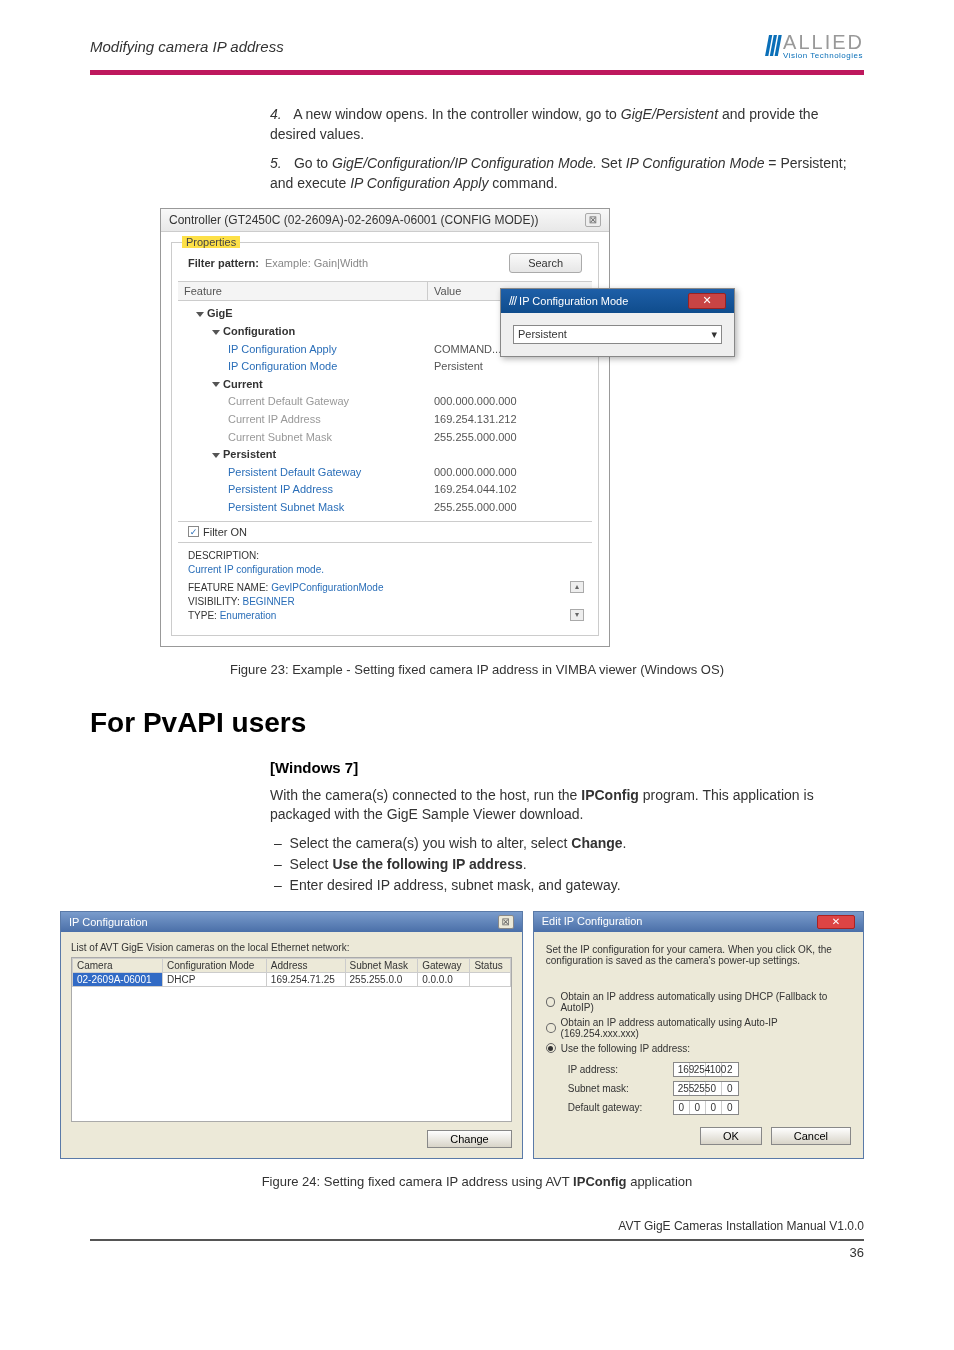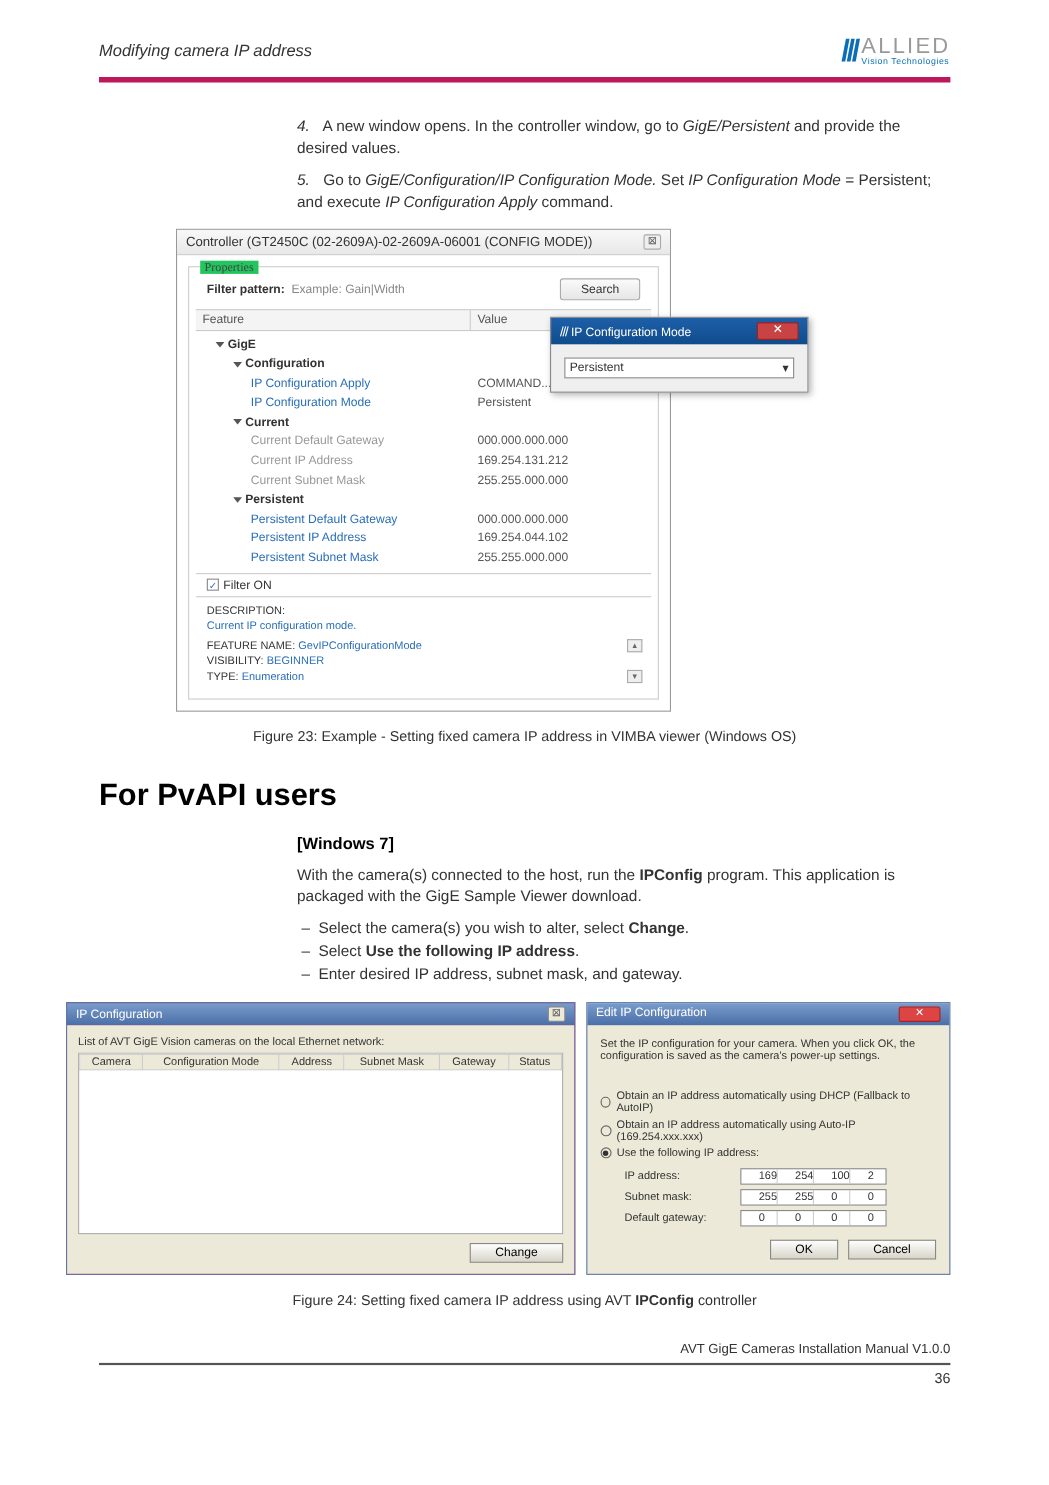--- a/index.html
+++ b/index.html
@@ -21,21 +21,21 @@
   .h3 { font-size: 15px; font-weight: 900; margin-bottom: 10px; color: #000; }
   .para { font-size: 14px; line-height: 1.4; margin-bottom: 8px; }
   .bullet { font-size: 14px; line-height: 1.5; margin-left: 4px; }
   .bold { font-weight: bold; }
 
   
   .controller-shot { margin: 15px 0 10px 0; position: relative; width: 574px; }
   .win { border: 1px solid #999; background: #fff; font-family: 'Segoe UI', Tahoma, sans-serif; font-size: 12px; }
   .win-title { background: linear-gradient(#f8f8f8, #e8e8e8); border-bottom: 1px solid #ccc; padding: 4px 8px; display:flex; justify-content: space-between; align-items:center; }
   .props-box { border:1px solid #ccc; margin: 10px; padding: 6px; }
-  .props-label { position: relative; top: -14px; left:4px; background:#22c55e; padding:0 4px; font-size:11px; color:#444; display:inline-block;font-family:Liberation Serif, serif;}
+  .props-label { position: relative; top: -14px; left:4px; background:#fde047; padding:0 4px; font-size:11px; color:#444; display:inline-block;}
   .filter-row { display:flex; align-items:center; gap:6px; padding: 0 10px 8px 10px; font-size:11px; }
   .filter-row .lab { font-weight:bold; color:#333;}
   .filter-row .hint { color:#888; }
   .search-btn { border:1px solid #aaa; background:linear-gradient(#fafafa,#e6e6e6); padding:3px 18px; border-radius:3px; font-size:11px; margin-left:auto;}
   .tree-head { display:flex; border-top:1px solid #ccc; border-bottom:1px solid #ccc; background:#f4f4f4; font-size:11px; color:#555;}
   .tree-head .c1{ flex:0 0 250px; padding:3px 6px; border-right:1px solid #ccc;}
   .tree-head .c2{ flex:1; padding:3px 6px;}
   .tree-body { padding: 4px 6px; font-size:11px; color:#333; }
   .tree-row { display:flex; line-height:1.6;}
   .tree-row .c1{ flex:0 0 250px; }
@@ -58,36 +58,36 @@
   .popup-select{ width:100%; border:1px solid #888; padding:2px 4px; font-size:11px; background:#fff; display:flex; justify-content:space-between;}
   .x-icon{ width:16px; height:14px; border:1px solid #aaa; background:#eee; text-align:center; font-size:10px; line-height:12px; color:#666; border-radius:2px;}
 
   
   .ipshot { display:flex; gap:10px; margin:15px 0 10px 60px; font-family: Tahoma, sans-serif; font-size:11px;}
   .ipwin { border:1px solid #5a7aa8; background:#be185d; width:510px; }
   .ipwin-title{ background:linear-gradient(#7a9ccc,#4a6fa8); color:#fff; padding:3px 8px; display:flex; justify-content:space-between; align-items:center; font-size:11px;}
   .ipwin-body{ padding:10px; background:#ece9d8;}
   .iptable{ width:100%; border:1px solid #aaa; background:#fff; font-size:10px; border-collapse:collapse;}
   .iptable th, .iptable td{ border:1px solid #ccc; padding:1px 4px; text-align:left; font-weight:normal; color:#333;}
-  .iptable th{ background:#ece9d8;text-align:center; }
+  .iptable th{ background:#ece9d8; }
   .iptable .sel{ background:#316ac5; color:#fff;}
   .tablewrap{ height:165px; background:#fff; border:1px solid #aaa;}
   .change-btn{ float:right; margin-top:8px; border:1px solid #888; background:linear-gradient(#fefefe,#d8d4c8); padding:2px 22px; font-size:11px;}
   .editwin{ border:1px solid #5a7aa8; background:#ece9d8; width:365px;}
   .edit-title{ background:linear-gradient(#7a9ccc,#4a6fa8); color:#fff; padding:3px 8px; display:flex; justify-content:space-between; font-size:11px;}
   .red-x{ background:#d44; border:1px solid #a22; color:#fff; width:38px; height:14px; text-align:center; font-size:10px; line-height:12px; border-radius:2px;}
   .edit-body{ padding:12px; font-size:10px; color:#333;}
   .radio-row{ margin:4px 0; display:flex; align-items:center; gap:5px;}
   .radio{ width:10px; height:10px; border:1px solid #666; border-radius:50%; display:inline-flex; align-items:center; justify-content:center;}
   .radio.sel::after{ content:''; width:5px; height:5px; background:#333; border-radius:50%;}
   .ip-fields{ margin:8px 0 8px 22px;}
   .ip-row{ display:flex; align-items:center; margin:4px 0; gap:10px;}
   .ip-row label{ width:95px;}
   .ip-box{ display:flex; border:1px solid #888; background:#fff;}
-  .ip-box span{ width:16px; text-align:center; border-right:1px solid #ccc; padding:1px 16px; font-size:10px;}
+  .ip-box span{ width:16px; text-align:center; border-right:1px solid #ccc; padding:1px 4px; font-size:10px;}
   .ip-box span:last-child{border-right:none;}
   .edit-buttons{ text-align:right; margin-top:12px;}
   .edit-buttons button{ border:1px solid #888; background:linear-gradient(#fefefe,#d8d4c8); padding:2px 22px; font-size:11px; margin-left:6px;}
   .footer { text-align:right; font-size:12px; margin-top:30px; color:#333;}
   .page-num{ text-align:right; font-size:13px; margin-top:6px; border-top:2px solid #555; padding-top:4px;}
   .tri{ display:inline-block; width:0; height:0; border-left:4px solid transparent; border-right:4px solid transparent; border-top:5px solid #555; margin-right:3px; vertical-align:middle;}
   .scroll-stub{ position:absolute; right:8px; bottom:8px; width:14px; height:40px; display:flex; flex-direction:column; justify-content:space-between;}
   .scroll-stub span{ width:14px; height:12px; border:1px solid #aaa; background:#eee; text-align:center; font-size:8px; line-height:10px; color:#666;}
 </style>
 </head>
@@ -240,20 +240,28 @@
           <table class="iptable">
             <tbody>
                 <tr>
               <th>Camera</th>
               <th>Configuration Mode</th>
               <th>Address</th>
               <th>Subnet Mask</th>
               <th>Gateway</th>
               <th>Status</th>
             </tr>
+            <tr>
+              <td class="sel">02-2609A-06001</td>
+              <td>DHCP</td>
+              <td>169.254.71.25</td>
+              <td>255.255.0.0</td>
+              <td>0.0.0.0</td>
+              <td></td>
+            </tr>
           </tbody>
             </table>
         </div>
         <button class="change-btn">Change</button>
         <div style="clear:both;"></div>
       </div>
     </div>
 
     <div class="editwin">
       <div class="edit-title">
@@ -305,18 +313,18 @@
         </div>
         <div class="edit-buttons">
           <button>OK</button>
           <button>Cancel</button>
         </div>
       </div>
     </div>
   </div>
 
   <div class="fig-caption">
-    <span>Figure 24: Setting fixed camera IP address using AVT </span><span class="bold">IPConfig</span><span> controller</span>
+    <span>Figure 24: Setting fixed camera IP address using AVT </span><span class="bold">IPConfig</span><span> application</span>
   </div>
 
   <div class="footer">AVT GigE Cameras Installation Manual V1.0.0</div>
   <div class="page-num">36</div>
 </div>
 
 </body></html>

